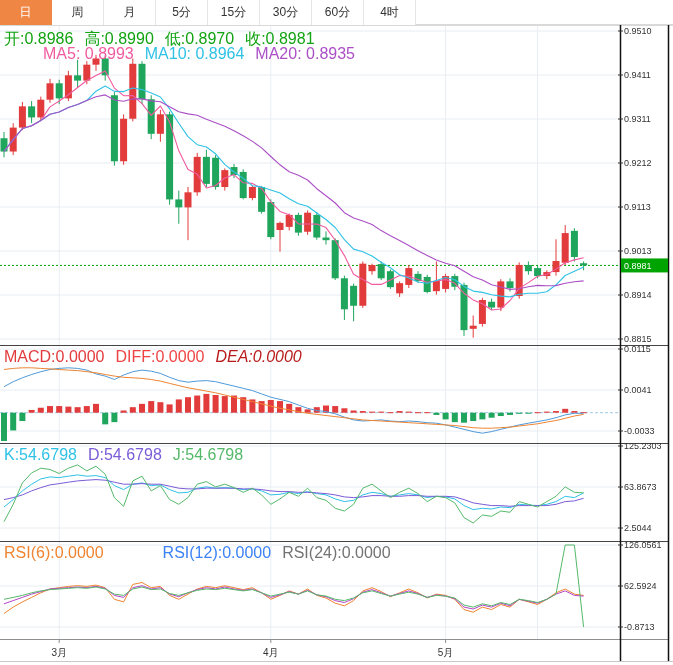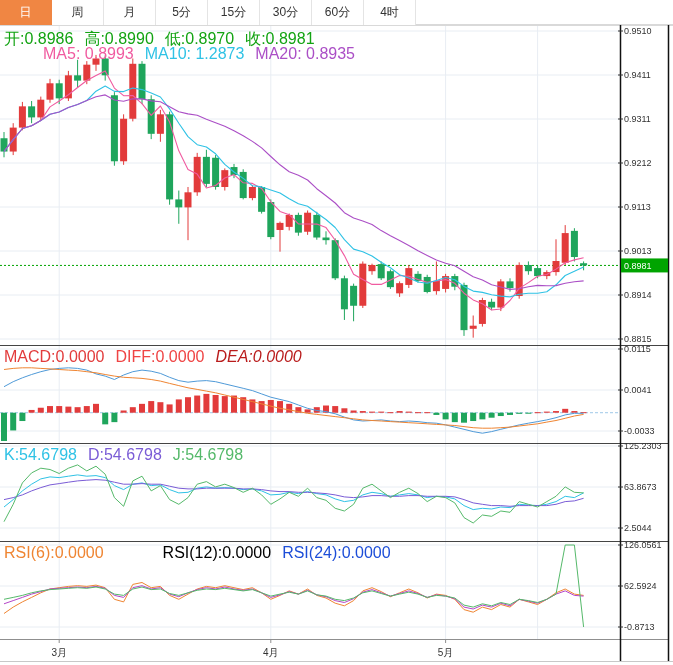--- a/index.html
+++ b/index.html
@@ -367,23 +367,23 @@
       <text x="270.79999999999995" y="656" text-anchor="middle" font-size="10" fill="#333">4月</text>
       <line x1="445.59999999999997" y1="639" x2="445.59999999999997" y2="643" stroke="#8f8f8f" stroke-width="1"></line>
       <text x="445.59999999999997" y="656" text-anchor="middle" font-size="10" fill="#333">5月</text>
     </g>
   </svg>
 
 <div class="legend" style="top:29px;left:4px">
   <span style="color: rgb(18, 163, 18);">开:0.8986</span><span style="color: rgb(18, 163, 18);">高:0.8990</span><span style="color: rgb(18, 163, 18);">低:0.8970</span><span style="color: rgb(18, 163, 18);">收:0.8981</span>
 </div>
 <div class="legend" style="top:45px;left:4px">
-  <span style="color: rgb(240, 91, 160); margin-left: 39px;">MA5: 0.8993</span><span style="color: rgb(47, 194, 229);">MA10: 1.2873</span><span style="color: rgb(171, 79, 198); text-align: center;">MA20: 0.8935</span>
+  <span style="color: rgb(240, 91, 160); margin-left: 39px;">MA5: 0.8993</span><span style="color: rgb(47, 194, 229);">MA10: 0.8964</span><span style="color: rgb(171, 79, 198); text-align: center;">MA20: 0.8935</span>
 </div>
 <div class="legend" style="top:348px;left:4px">
   <span style="color: rgb(226, 59, 59); text-align: center;">MACD:0.0000</span><span style="color: #ef4444; text-align: right;">DIFF:0.0000</span><span style="color: #b91c1c; font-style: italic;">DEA:0.0000</span>
 </div>
 <div class="legend" style="top:446px;left:4px">
   <span style="color: rgb(47, 194, 229);">K:54.6798</span><span style="color: rgb(122, 92, 214);">D:54.6798</span><span style="color: rgb(85, 185, 106);">J:54.6798</span>
 </div>
 <div class="legend" style="top:544px;left:4px">
-  <span style="color: rgb(239, 133, 50);">RSI(6):0.0000</span><span style="color: #000000; padding-left: 48px;">RSI(12):0.0000</span><span style="color: #1d4ed8;">RSI(24):0.0000</span>
+  <span style="color: rgb(239, 133, 50);">RSI(6):0.0000</span><span style="color: #3b82f6; padding-left: 48px;">RSI(12):0.0000</span><span style="color: #737373;">RSI(24):0.0000</span>
 </div>
 
 </body></html>

